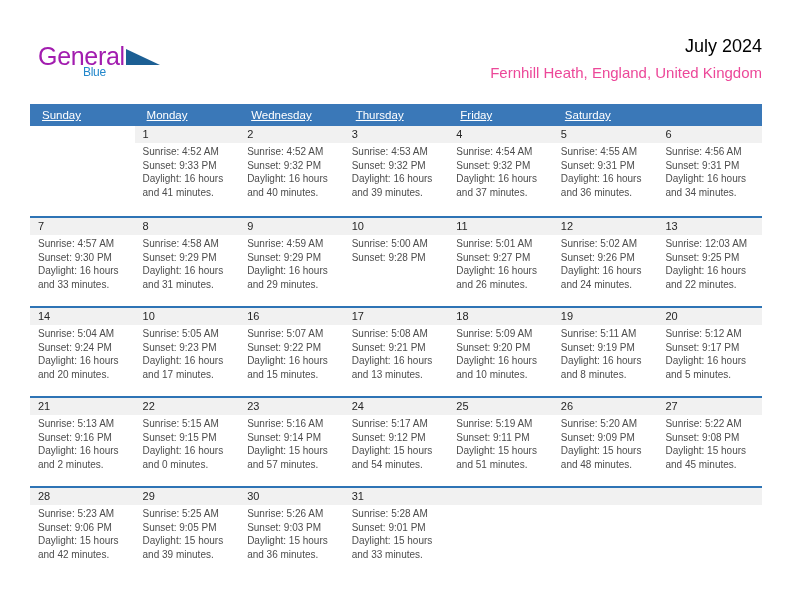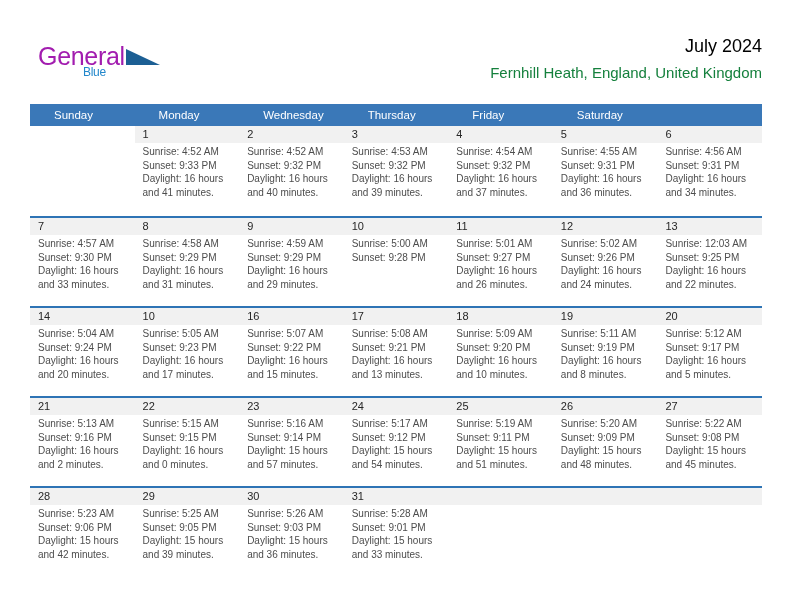--- a/index.html
+++ b/index.html
@@ -14,32 +14,32 @@
   
   .logo { position:absolute; left:38px; top:42px; }
   .logo-line1 { display:flex; align-items:flex-end; }
   .logo-general { font-size:25px; color:#a21caf; letter-spacing:-0.3px; }
   .logo-triangle { margin-left:1px; margin-bottom:2px; }
   .logo-blue { font-size:12px; color:#2287cb; letter-spacing:-0.3px; margin-top:-6px; margin-left:45px; }
 
   
   .title-block { position:absolute; right:30px; top:36px; text-align:right; }
   .month-title { font-size:18px; color:#000; }
-  .location { font-size:15px; color:#15803d; margin-top:7px; }
+  .location { font-size:15px; color:#ec4899; margin-top:7px; }
 
   
   .calendar { position:absolute; left:30px; top:104px; width:732px; }
 
   .weekday-row {
     display:grid; grid-template-columns:repeat(7,1fr);
     background:#3a78b8; height:22px;
   }
   .weekday {
     color:#ffffff; font-size:11.5px; line-height:22px;
-    padding-left:24px; white-space:nowrap; overflow:hidden;
+    padding-left:12px; white-space:nowrap; overflow:hidden;text-decoration:underline;
   }
 
   .week-row {
     display:grid; grid-template-columns:repeat(7,1fr);
     height:90px; box-sizing:border-box;
     border-top:2px solid #2e74b5;
   }
   .week-row.first { border-top:none; }
 
   .day-cell { overflow:hidden; }

